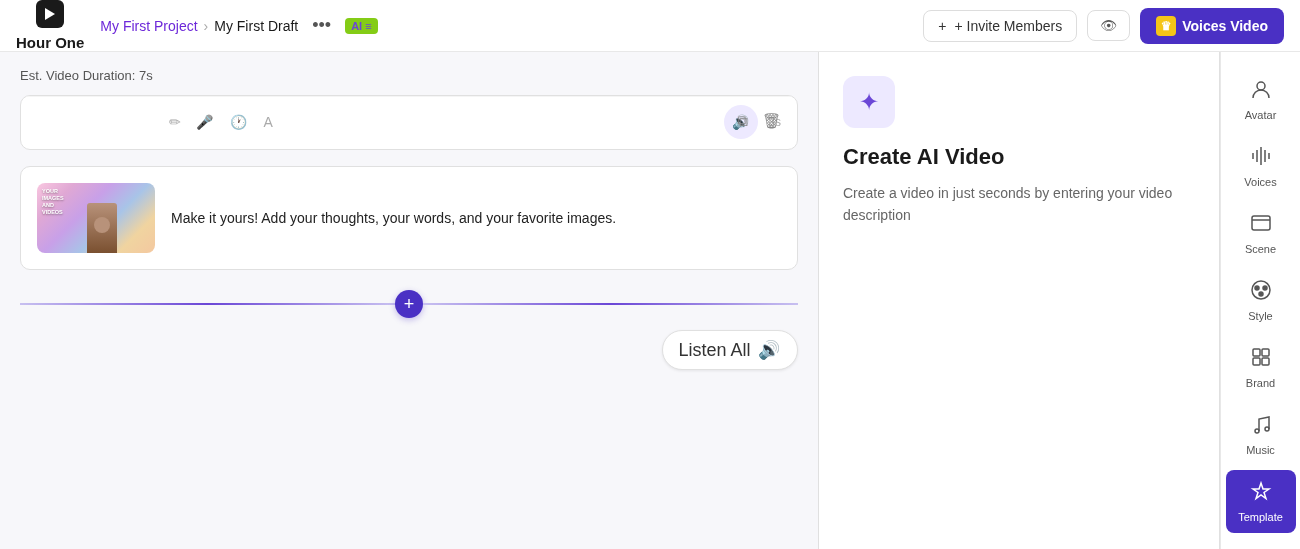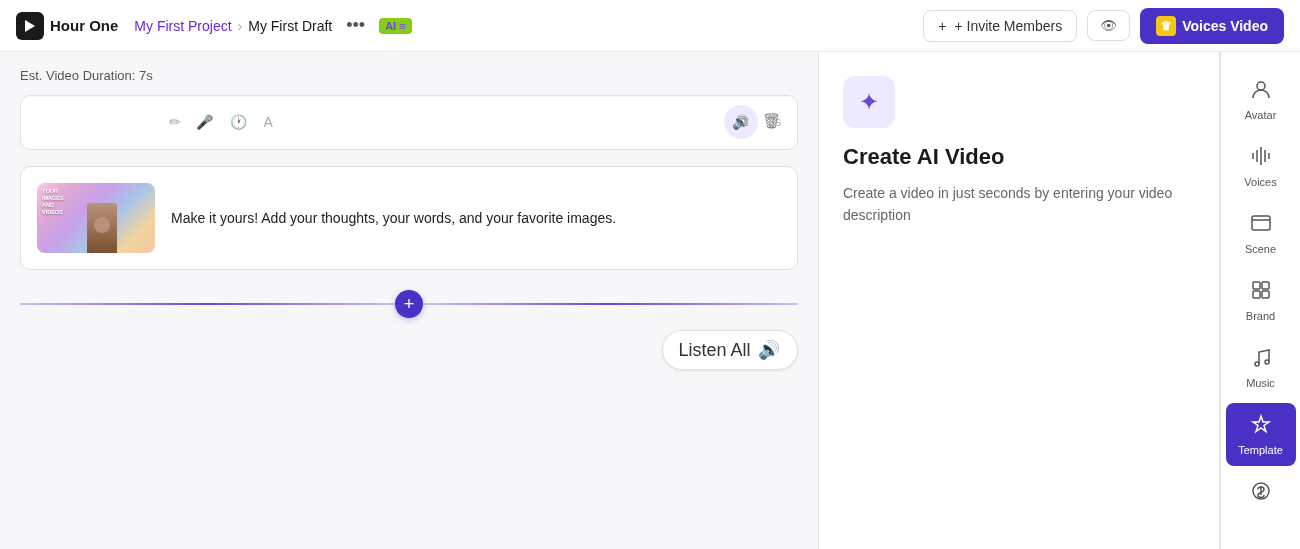--- a/index.html
+++ b/index.html
@@ -5,21 +5,21 @@
     * { box-sizing: border-box; margin: 0; padding: 0; }
     body { font-family: -apple-system, BlinkMacSystemFont, 'Segoe UI', sans-serif; background: #f5f5f7; width: 1300px; height: 549px; overflow: hidden; display: flex; flex-direction: column; }
 
     
     .topnav {
       display: flex; align-items: center; justify-content: space-between;
       background: #fff; padding: 0 16px; height: 52px;
       border-bottom: 1px solid #e8e8e8; flex-shrink: 0;
     }
     .topnav-left { display: flex; align-items: center; gap: 8px; }
-    .logo { display: flex; align-items: center; gap: 6px; font-weight: 700; font-size: 15px; color: #1a1a1a; }
+    .logo { display: flex; align-items: center; gap: 6px; font-weight: 700; font-size: 15px; color: #1a1a1a; flex-direction: column; }
     .logo-icon { width: 28px; height: 28px; background: #1a1a1a; border-radius: 6px; display: flex; align-items: center; justify-content: center; }
     .logo-icon svg { fill: #fff; }
     .breadcrumb { display: flex; align-items: center; gap: 6px; margin-left: 8px; font-size: 14px; color: #555; }
     .dots-btn { background: none; border: none; cursor: pointer; color: #555; font-size: 18px; padding: 4px 6px; border-radius: 4px; }
     .ai-badge { background: #e8e4ff; border-radius: 4px; padding: 2px 6px; font-size: 11px; color: #6b47d6; font-weight: 600; }
     .topnav-right { display: flex; align-items: center; gap: 10px; }
     .invite-btn { display: flex; align-items: center; gap: 6px; background: #fff; border: 1px solid #ddd; border-radius: 8px; padding: 7px 14px; font-size: 14px; color: #333; cursor: pointer; font-weight: 500; }
     .eye-btn { background: #fff; border: 1px solid #ddd; border-radius: 8px; padding: 7px 12px; cursor: pointer; color: #555; }
     .create-btn { display: flex; align-items: center; gap: 6px; background: #4a30c4; border: none; border-radius: 8px; padding: 8px 16px; font-size: 14px; color: #fff; cursor: pointer; font-weight: 600; }
     .create-btn-icon { background: #f5c518; border-radius: 4px; width: 20px; height: 20px; display: flex; align-items: center; justify-content: center; font-size: 12px; }
@@ -198,20 +198,31 @@
         <svg width="22" height="22" viewBox="0 0 22 22" fill="none" stroke="#555" stroke-width="1.5">
             <rect x="2" y="4" width="18" height="14" rx="2"></rect>
             <path d="M2 8h18"></path>
           </svg>
       </span>
       <span class="sidebar-item-label">Scene</span>
     </div>
     <div class="sidebar-item">
       <span class="sidebar-item-icon">
         <svg width="22" height="22" viewBox="0 0 22 22" fill="none" stroke="#555" stroke-width="1.5">
+            <circle cx="11" cy="11" r="9"></circle>
+            <circle cx="7" cy="9" r="2" fill="#555"></circle>
+            <circle cx="15" cy="9" r="2" fill="#555"></circle>
+            <circle cx="11" cy="15" r="2" fill="#555"></circle>
+          </svg>
+      </span>
+      <span class="sidebar-item-label">Style</span>
+    </div>
+    <div class="sidebar-item">
+      <span class="sidebar-item-icon">
+        <svg width="22" height="22" viewBox="0 0 22 22" fill="none" stroke="#555" stroke-width="1.5">
             <rect x="3" y="3" width="7" height="7" rx="1"></rect>
             <rect x="12" y="3" width="7" height="7" rx="1"></rect>
             <rect x="3" y="12" width="7" height="7" rx="1"></rect>
             <rect x="12" y="12" width="7" height="7" rx="1"></rect>
           </svg>
       </span>
       <span class="sidebar-item-label">Brand</span>
     </div>
     <div class="sidebar-item">
       <span class="sidebar-item-icon">

